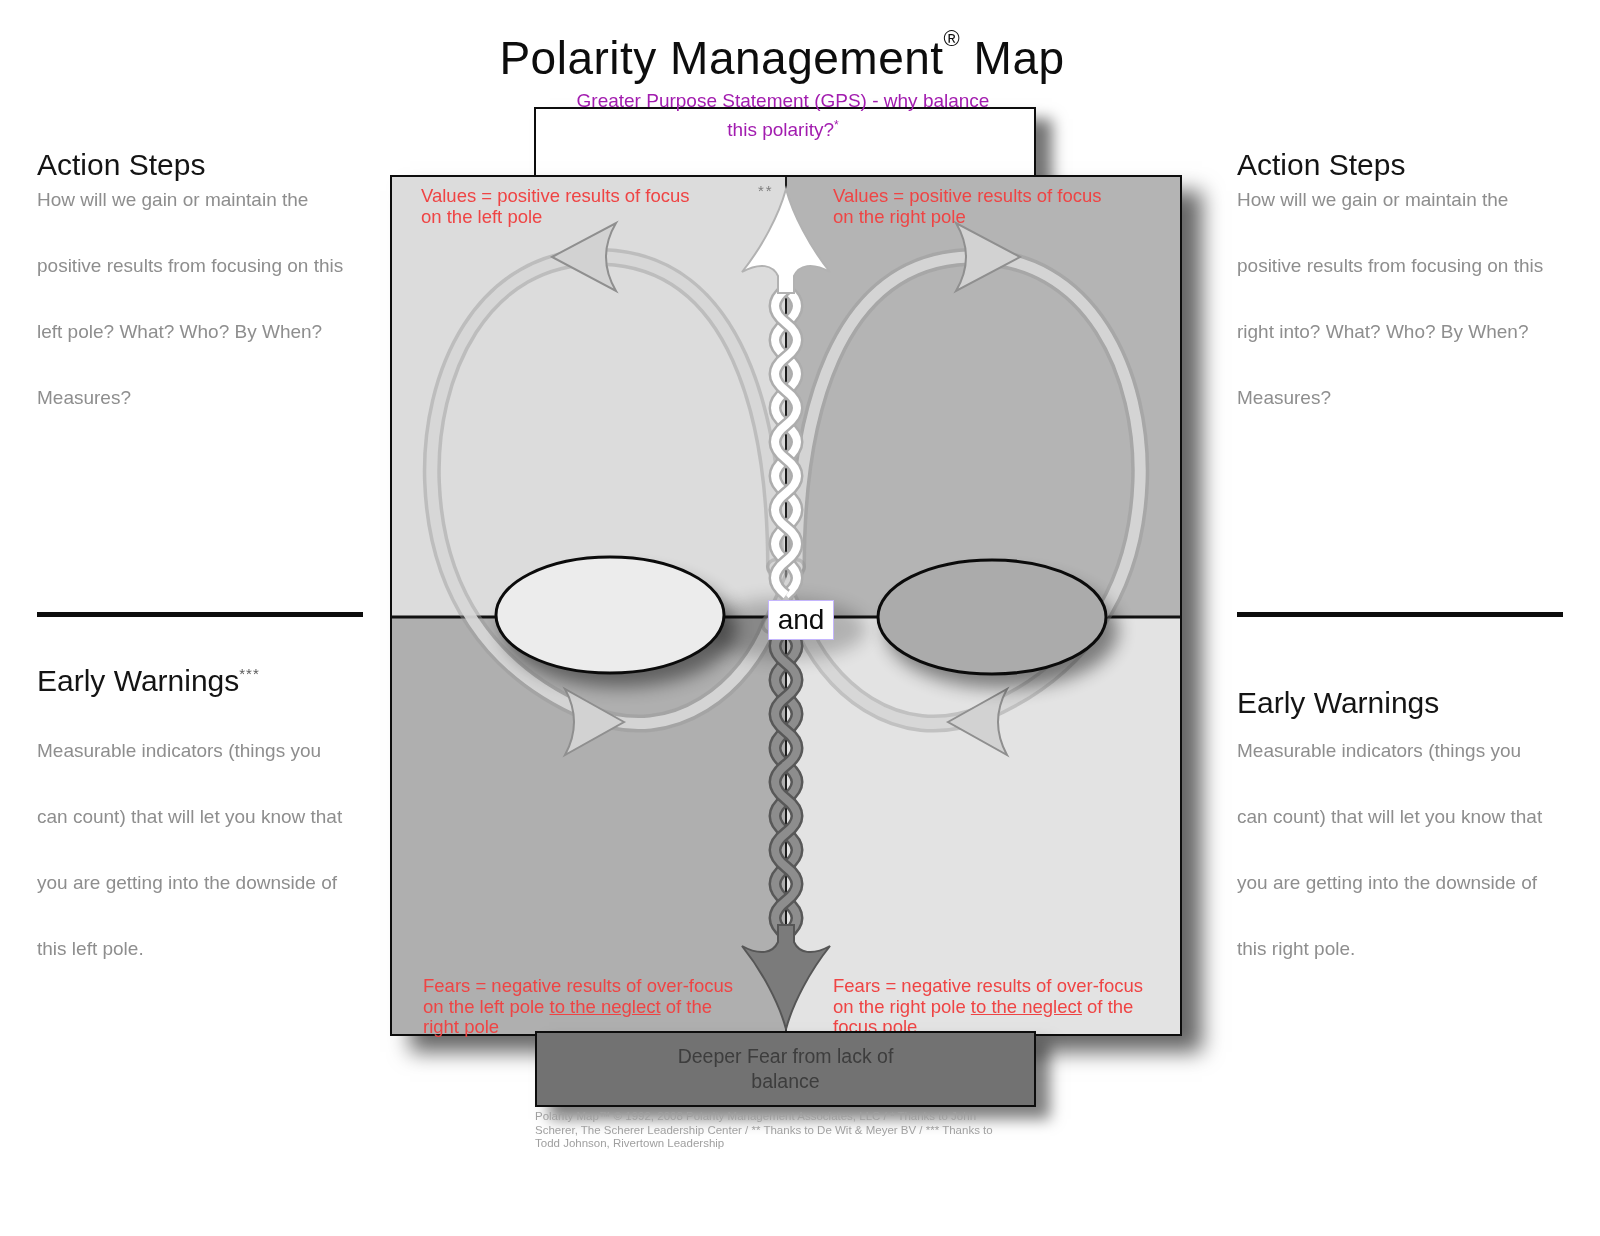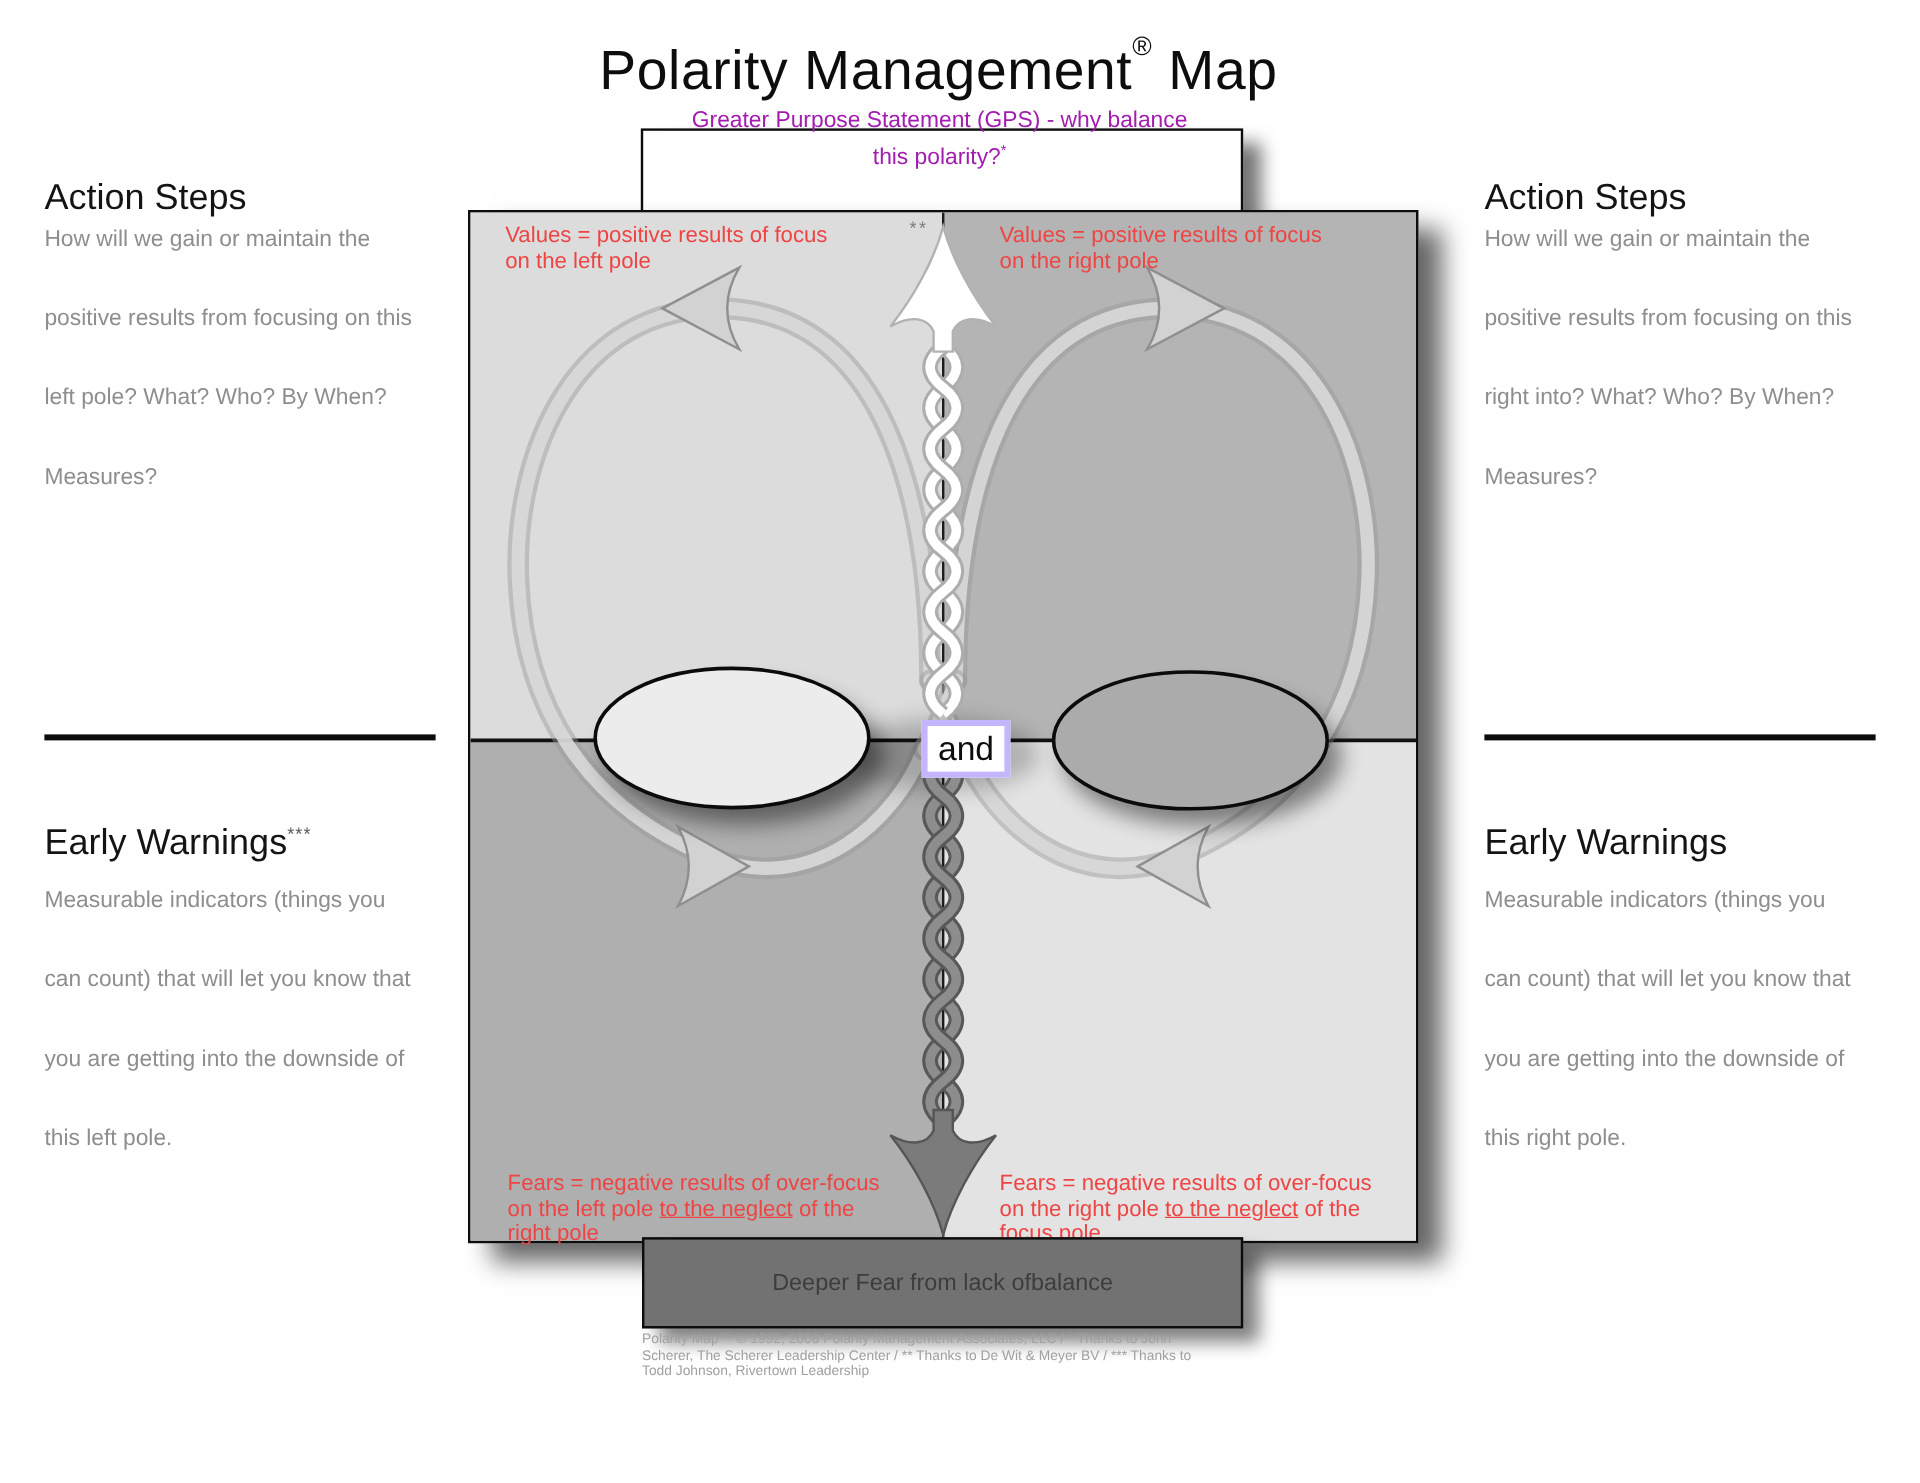--- a/index.html
+++ b/index.html
@@ -16,26 +16,26 @@
   .para div{white-space:nowrap;margin-top:44px;}
   .rule{height:5px;background:#0d0d0d;}
   .qlabel{font-size:18.5px;line-height:20.5px;color:#ef4444;}
   .qlabel div{white-space:nowrap;}
   .qlabel .u{text-decoration:underline;}
   .fnote{font-size:15px;color:#7d7d7d;letter-spacing:2px;}
   .gps-box{width:498px;height:73px;background:#ffffff;border:2px solid #0d0d0d;
            box-shadow:16px 12px 14px rgba(0,0,0,.55);}
   .map-box{width:788px;height:857px;border:2px solid #0d0d0d;background:#cfcfcf;
            box-shadow:20px 16px 20px rgba(0,0,0,.6);}
-  .and-box{width:64px;height:38px;background:#ffffff;border:5px solid #c4b5fd;
+  .and-box{width:64px;height:38px;background:#ffffff;border:1px solid #c4b5fd;
            display:flex;align-items:center;justify-content:center;
            font-size:28px;color:#0d0d0d;}
   .fear-box{width:497px;height:72px;background:#727272;border:2px solid #0d0d0d;
             box-shadow:14px 12px 14px rgba(0,0,0,.5);
-            display:flex;flex-direction:row;align-items:center;justify-content:center;}
+            display:flex;flex-direction:column;align-items:center;justify-content:center;}
   .fear-box div{font-size:19.5px;line-height:25px;color:#3d3d3d;white-space:nowrap;}
   .footer{font-size:11.5px;line-height:13.5px;color:#a0a0a0;}
   .footer div{white-space:nowrap;}
 </style>
 </head>
 <body>
 
 <div class="page">
 
   <div class="abs h1" style="top:26px;left:0;">
@@ -49,21 +49,21 @@
   </div>
 
   <div class="abs colhead" style="left:37px;top:100px;">Action Steps</div>
   <div class="abs para" style="left:37px;top:145px;">
     <div>How will we gain or maintain the</div>
     <div>positive results from focusing on this</div>
     <div>left pole? What? Who? By When?</div>
     <div>Measures?</div>
   </div>
   <div class="abs rule" style="left:37px;top:612px;width:326px;"></div>
-  <div class="abs colhead" style="left:37px;top:638px;">
+  <div class="abs colhead" style="left:37px;top:616px;">
     <span>Early Warnings</span><sup>***</sup>
   </div>
   <div class="abs para" style="left:37px;top:696px;">
     <div>Measurable indicators (things you</div>
     <div>can count) that will let you know that</div>
     <div>you are getting into the downside of</div>
     <div>this left pole.</div>
   </div>
 
   <div class="abs colhead" style="left:1237px;top:100px;">Action Steps</div>

